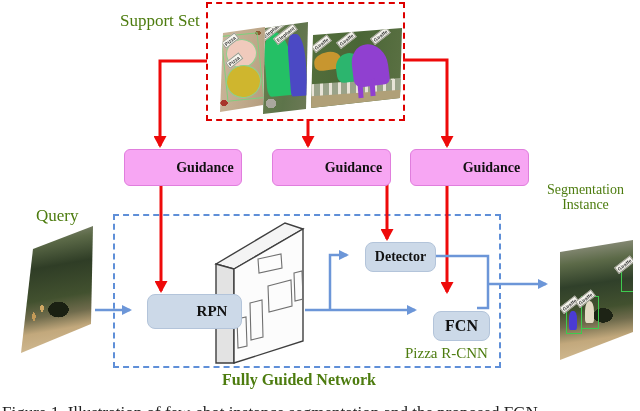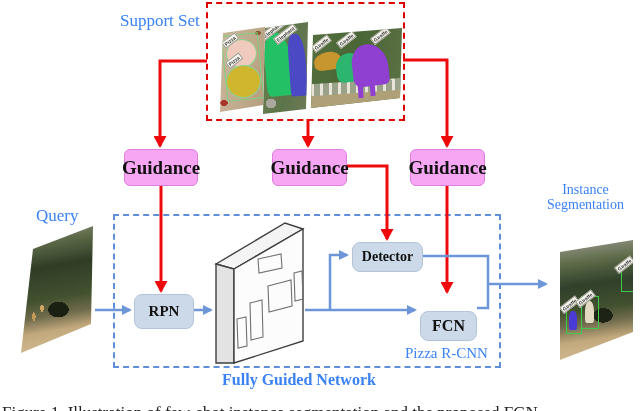--- a/index.html
+++ b/index.html
@@ -2,44 +2,44 @@
 <html><head>
 <meta charset="utf-8">
 <style>
   html,body{margin:0;padding:0;}
   body{
     width:640px;height:411px;position:relative;overflow:hidden;
     background:#ffffff;font-family:"Liberation Serif", serif;color:#111;
   }
   .abs{position:absolute;}
   
-  .lbl{position:absolute;color:#3b82f6;white-space:nowrap;}
+  .lbl{position:absolute;color:#4d7c0f;white-space:nowrap;}
   #support-set-label{left:120px;top:11px;font-size:17px;}
   #query-label{left:36px;top:206px;font-size:17px;}
   #instance-label{left:531px;top:182px;width:109px;text-align:center;font-size:14px;line-height:15px;}
   #mask-rcnn-label{left:405px;top:345px;font-size:15px;}
   #fgn-label{left:105px;top:371px;width:388px;text-align:center;font-size:16px;font-weight:bold;}
   #caption{left:2px;top:403px;width:636px;font-size:17px;color:#222;white-space:nowrap;overflow:hidden;}
   
   #support-box{left:206px;top:2px;width:195px;height:115px;border:2px dashed #dd0000;}
   #fgn-box{left:113px;top:214px;width:384px;height:150px;border:2px dashed #5f8fd8;}
   
   .gbox{
     position:absolute;width:72px;height:35px;background:#f7a6f3;border:1px solid #e07edd;
     border-radius:6px;display:flex;align-items:center;justify-content:center;
-    font-size:19px;font-weight:bold;z-index:6;
+    font-size:14px;font-weight:bold;z-index:6;padding-left:44px;
   }
   #guidance-1{left:124px;top:149px;}
   #guidance-2{left:272px;top:149px;width:73px;}
   #guidance-3{left:410px;top:149px;width:73px;}
   .mbox{
     position:absolute;background:#ccd9e8;border:1px solid #b3c4da;border-radius:8px;
-    display:flex;align-items:center;justify-content:center;font-weight:bold;z-index:6;
-  }
-  #rpn-box{left:134px;top:294px;width:58px;height:33px;font-size:15px;}
+    display:flex;align-items:center;justify-content:center;font-weight:bold;z-index:6;margin-left:13px;
+  }
+  #rpn-box{left:134px;top:294px;width:58px;height:33px;font-size:15px;padding-left:35px;}
   #detector-box{left:352px;top:242px;width:69px;height:28px;font-size:14px;}
   #fcn-box{left:420px;top:311px;width:55px;height:28px;font-size:16px;}
   
   #connector-layer{position:absolute;left:0;top:0;width:640px;height:411px;z-index:5;pointer-events:none;}
   
   .photo{position:absolute;z-index:3;}
   .chip{
     position:absolute;background:#f6f5ee;color:#3c3c3c;font-size:5px;line-height:6px;
     padding:0 1px;font-weight:bold;transform:rotate(-38deg);transform-origin:left bottom;
     border:1px solid #9b9b8f;white-space:nowrap;z-index:4;font-family:"Liberation Sans",sans-serif;
@@ -204,18 +204,18 @@
 <div class="mbox" id="detector-box">
   <span>Detector</span>
 </div>
 <div class="mbox" id="fcn-box">
   <span>FCN</span>
 </div>
 
 <div class="lbl" id="support-set-label">Support Set</div>
 <div class="lbl" id="query-label">Query</div>
 <div class="lbl" id="instance-label">
+  <div>Segmentation</div>
   <div>Instance</div>
-  <div>Segmentation</div>
 </div>
 <div class="lbl" id="mask-rcnn-label">Pizza R-CNN</div>
 <div class="lbl" id="fgn-label">Fully Guided Network</div>
 <div class="lbl" id="caption">Figure 1. Illustration of few-shot instance segmentation and the proposed FGN.</div>
 
 </body></html>

